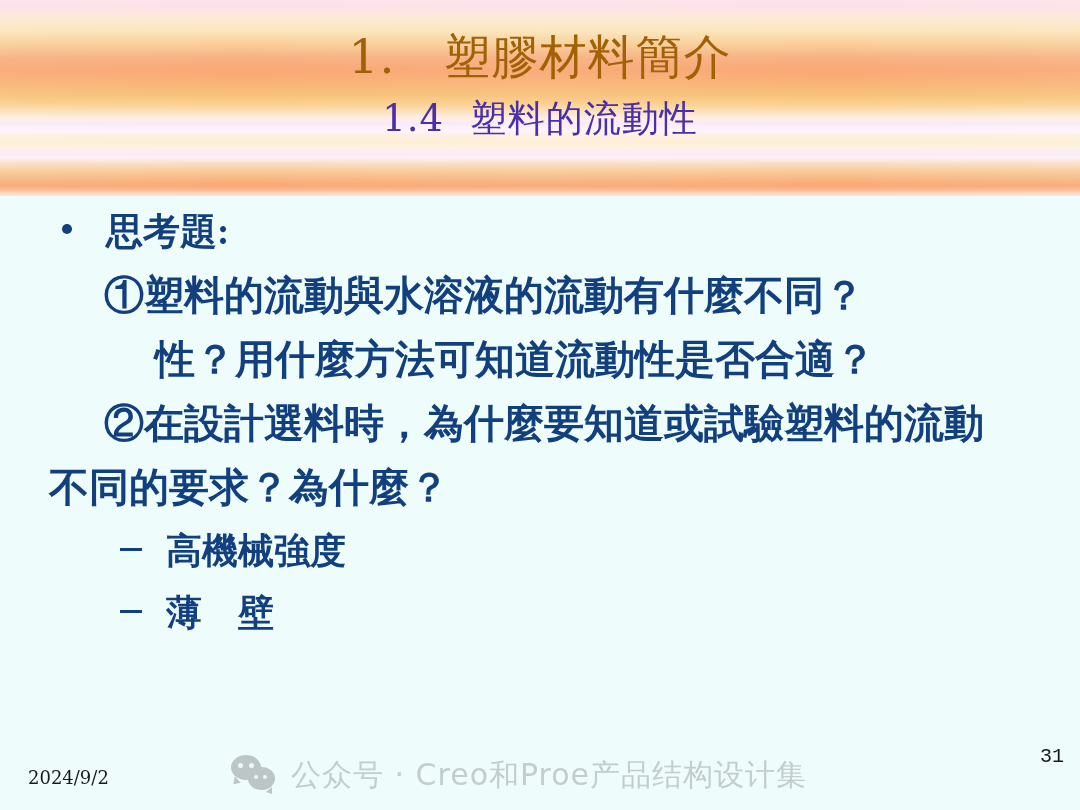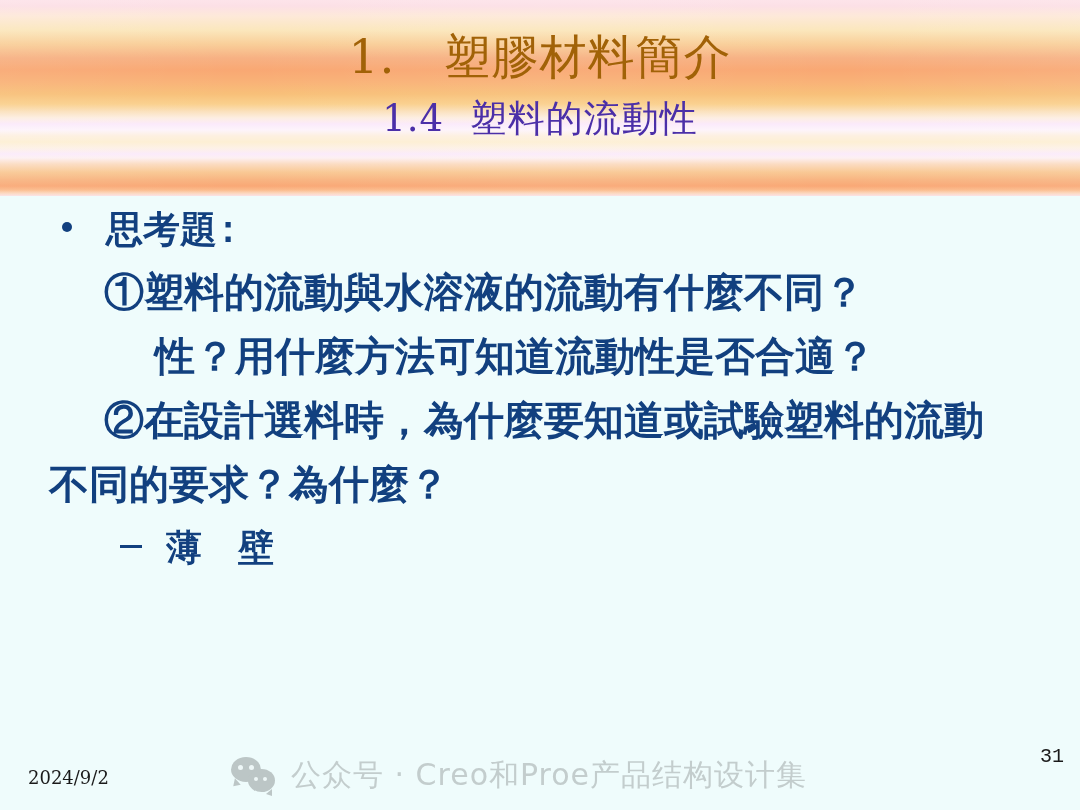--- a/index.html
+++ b/index.html
@@ -106,21 +106,21 @@
     font-weight: 400;
   }
 
   
   #body-content {
     position: absolute;
     left: 0;
     top: 200px;
     width: 876px;
     color: #123b7a;
-    font-family: Liberation Mono, monospace;
+    font-family: Liberation Serif, serif;
   }
 
   .line {
     white-space: pre;
     color: #12407f;
     font-size: 40px;
     line-height: 64px;
     font-weight: 600;
   }
 
@@ -202,21 +202,20 @@
     white-space: pre;
   }
 
   
   #watermark {
     position: absolute;
     left: 0;
     bottom: 14px;
     width: 1038px;
     display: flex;
-    align-items: center;
     justify-content: center;
     gap: 12px;
     opacity: 1;
     pointer-events: none;
   }
   #watermark-text {
     font-family: "DejaVu Sans", "Liberation Sans", sans-serif;
     font-size: 30px;
     color: #c3cdcd;
     letter-spacing: 1px;
@@ -293,20 +292,24 @@
 
     <div class="line numbered">①塑料的流動與水溶液的流動有什麼不同？</div>
 
     <div class="line numbered-indent">性？用什麼方法可知道流動性是否合適？</div>
 
     <div class="line numbered">②在設計選料時，為什麼要知道或試驗塑料的流動</div>
 
 
     <div class="line plain-indent">不同的要求？為什麼？</div>
 
+    <div class="dash-row">
+      <span class="dash-mark"></span>
+      <span class="dash-text">高機械強度</span>
+    </div>
 
     <div class="dash-row">
       <span class="dash-mark"></span>
       <span class="dash-text">薄　壁</span>
     </div>
 
   </div>
 
   <div id="footer-date">2024/9/2</div>
 

